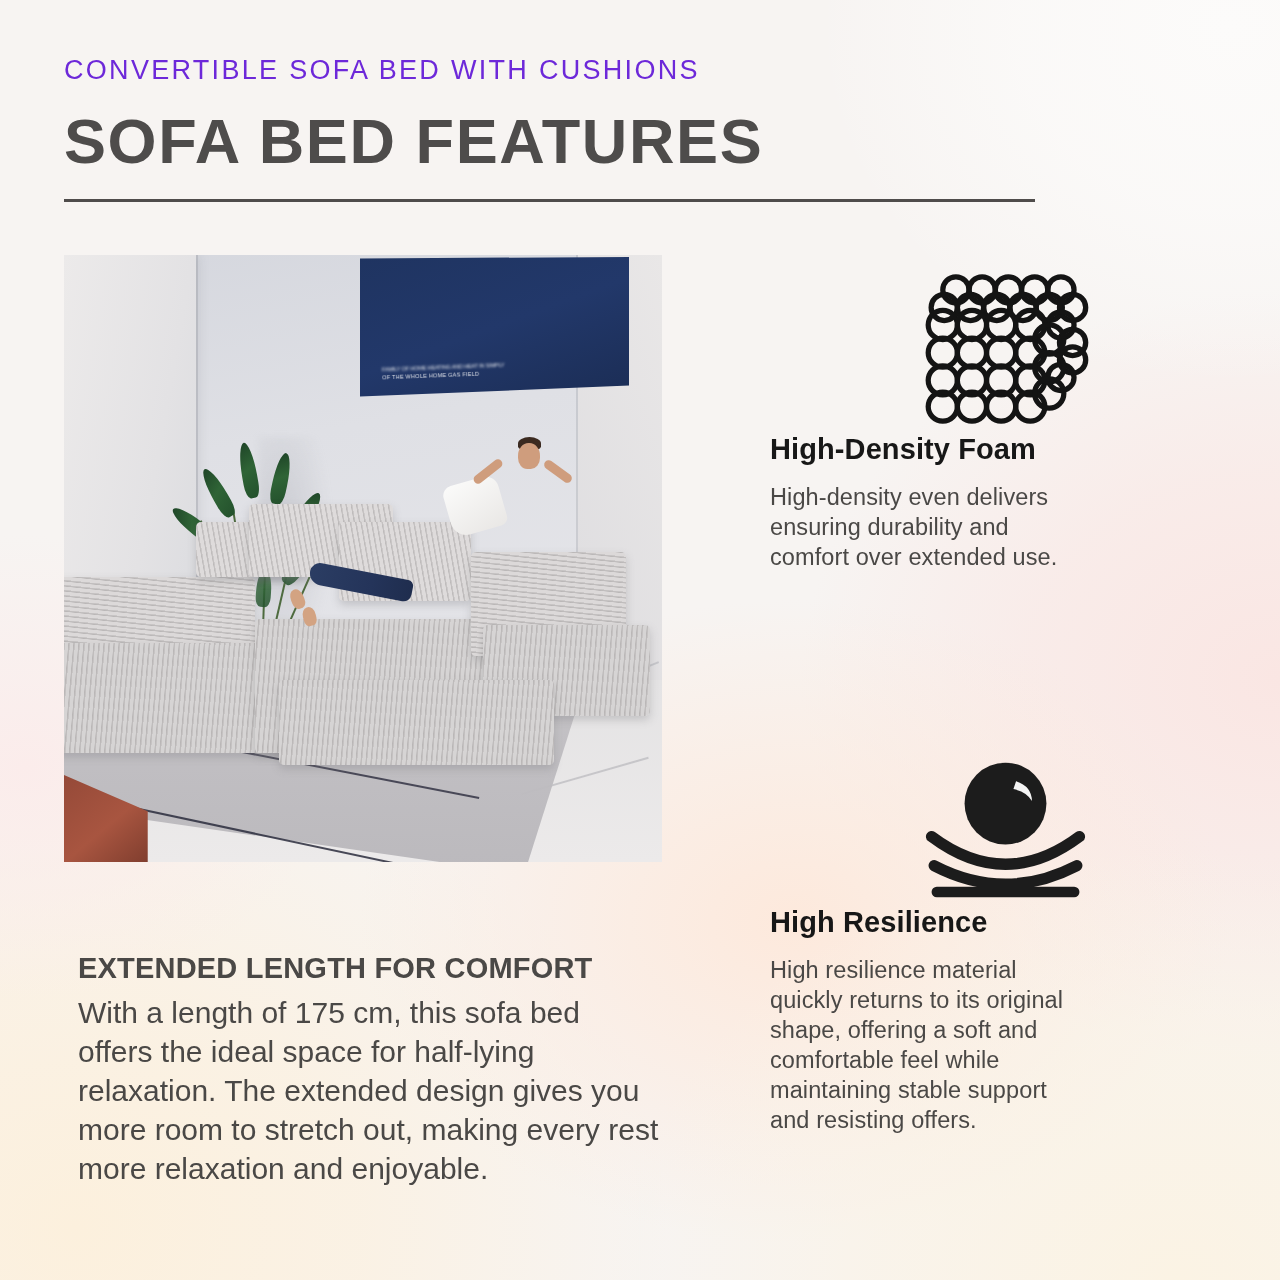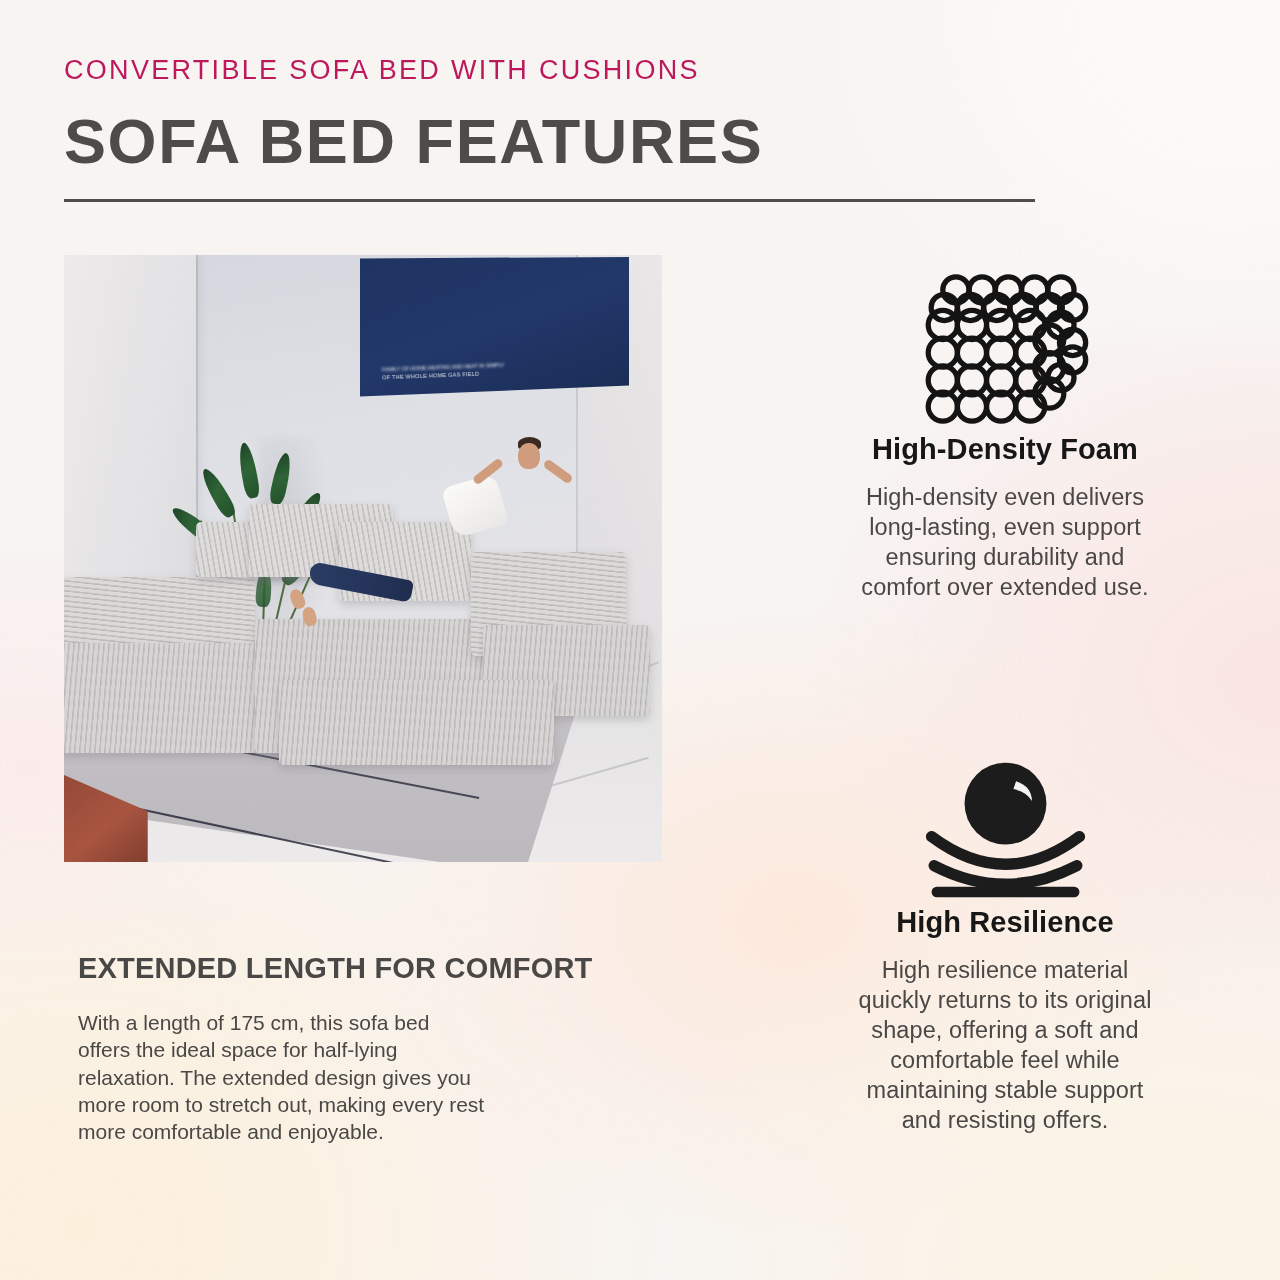--- a/index.html
+++ b/index.html
@@ -35,21 +35,21 @@
   }
   #bg-pinkhaze-bl {
     position:absolute; inset:0;
     background:radial-gradient(ellipse 34% 26% at 2% 60%, #fbeceb 0%, rgba(251,236,235,0) 70%);
   }
 
   
   .header { position:absolute; left:64px; top:56px; width:1000px; }
   .eyebrow {
     font-size:27px; font-weight:400; letter-spacing:2.3px;
-    color:#be185d; white-space:nowrap; line-height:1.1;
+    color:#6d28d9; white-space:nowrap; line-height:1.1;
   }
   .maintitle {
     font-size:63px; font-weight:700; letter-spacing:1.6px;
     color:#4e4c4b; line-height:1.06; margin-top:22px;
   }
   .rule {
     position:absolute; left:64px; top:199px; width:971px; height:3px;
     background:#4f4c4b;
   }
 
@@ -156,43 +156,43 @@
   .pers-torso { position:absolute; left:64%; top:37%; width:56px; height:52px;
     background:linear-gradient(160deg,#fbfbfa,#e9e7e5);
     border-radius:10px 14px 8px 16px; transform:rotate(-16deg); }
   .pers-arm { position:absolute; background:#cf9d7d; border-radius:7px; height:9px; }
   .pers-legs { position:absolute; left:41%; top:52%; width:104px; height:22px;
     background:linear-gradient(92deg,#2b3d63 0%,#24345a 60%,#1f2d4e 100%);
     border-radius:10px 6px 8px 12px; transform:rotate(11deg); }
   .pers-foot { position:absolute; background:#d3a382; border-radius:46% 46% 38% 38%; }
 
   
-  .feat { position:absolute; text-align:center; }
+  .feat { position:absolute; }
   .feat-icon { display:flex; align-items:center; justify-content:center; }
   .feat-title {
     font-size:29px; font-weight:700; color:#171717; letter-spacing:.1px;
     margin-top:6px;
   }
   .feat-body {
     font-size:23.5px; font-weight:400; color:#4a4846; line-height:1.28;
     margin-top:16px; letter-spacing:.1px;
   }
   .feat-body span { display:block; white-space:nowrap; }
 
   #feat-foam { left:770px; top:252px; width:470px; }
   #feat-res  { left:770px; top:760px; width:470px; }
 
   
   #block-length { position:absolute; left:78px; top:952px; width:620px; }
   #block-length .bl-title {
     font-size:29px; font-weight:700; color:#4a4846; letter-spacing:.2px;
   }
   #block-length .bl-body {
-    font-size:21px; font-weight:400; color:#4a4846; line-height:1.3;
-    margin-top:24px;
+    font-size:30px; font-weight:400; color:#4a4846; line-height:1.3;
+    margin-top:8px;
   }
   #block-length .bl-body span { display:block; white-space:nowrap; }
 </style>
 </head>
 <body>
 
 <div id="bg-base"></div>
 <div id="bg-warm-bl"></div>
 <div id="bg-pink-r"></div>
 <div id="bg-peach-c"></div>
@@ -311,21 +311,20 @@
           <circle cx="90" cy="60" r="10"></circle>
             <circle cx="90" cy="79" r="10"></circle>
             <circle cx="90" cy="97" r="10"></circle>
         </g>
       </g>
     </svg>
   </div>
   <div class="feat-title">High-Density Foam</div>
   <div class="feat-body">
     <span>High-density even delivers</span>
-    <span>long-lasting, even support</span>
     <span>ensuring durability and</span>
     <span>comfort over extended use.</span>
   </div>
 </div>
 
 <div class="feat" id="feat-res">
   <div class="feat-icon">
     <svg width="185" height="140" viewBox="0 0 140 106" aria-hidden="true">
       <circle cx="70" cy="33" r="31" fill="#1c1c1c"></circle>
       <path d="M78 16 Q90 20 90 31 Q86 24 76 22 Z" fill="#ffffff" opacity="0.95"></path>
@@ -347,15 +346,15 @@
   </div>
 </div>
 
 <div id="block-length">
   <div class="bl-title">EXTENDED LENGTH FOR COMFORT</div>
   <div class="bl-body">
     <span>With a length of 175 cm, this sofa bed</span>
     <span>offers the ideal space for half-lying</span>
     <span>relaxation. The extended design gives you</span>
     <span>more room to stretch out, making every rest</span>
-    <span>more comfortable and enjoyable.</span>
+    <span>more relaxation and enjoyable.</span>
   </div>
 </div>
 
 </body></html>

